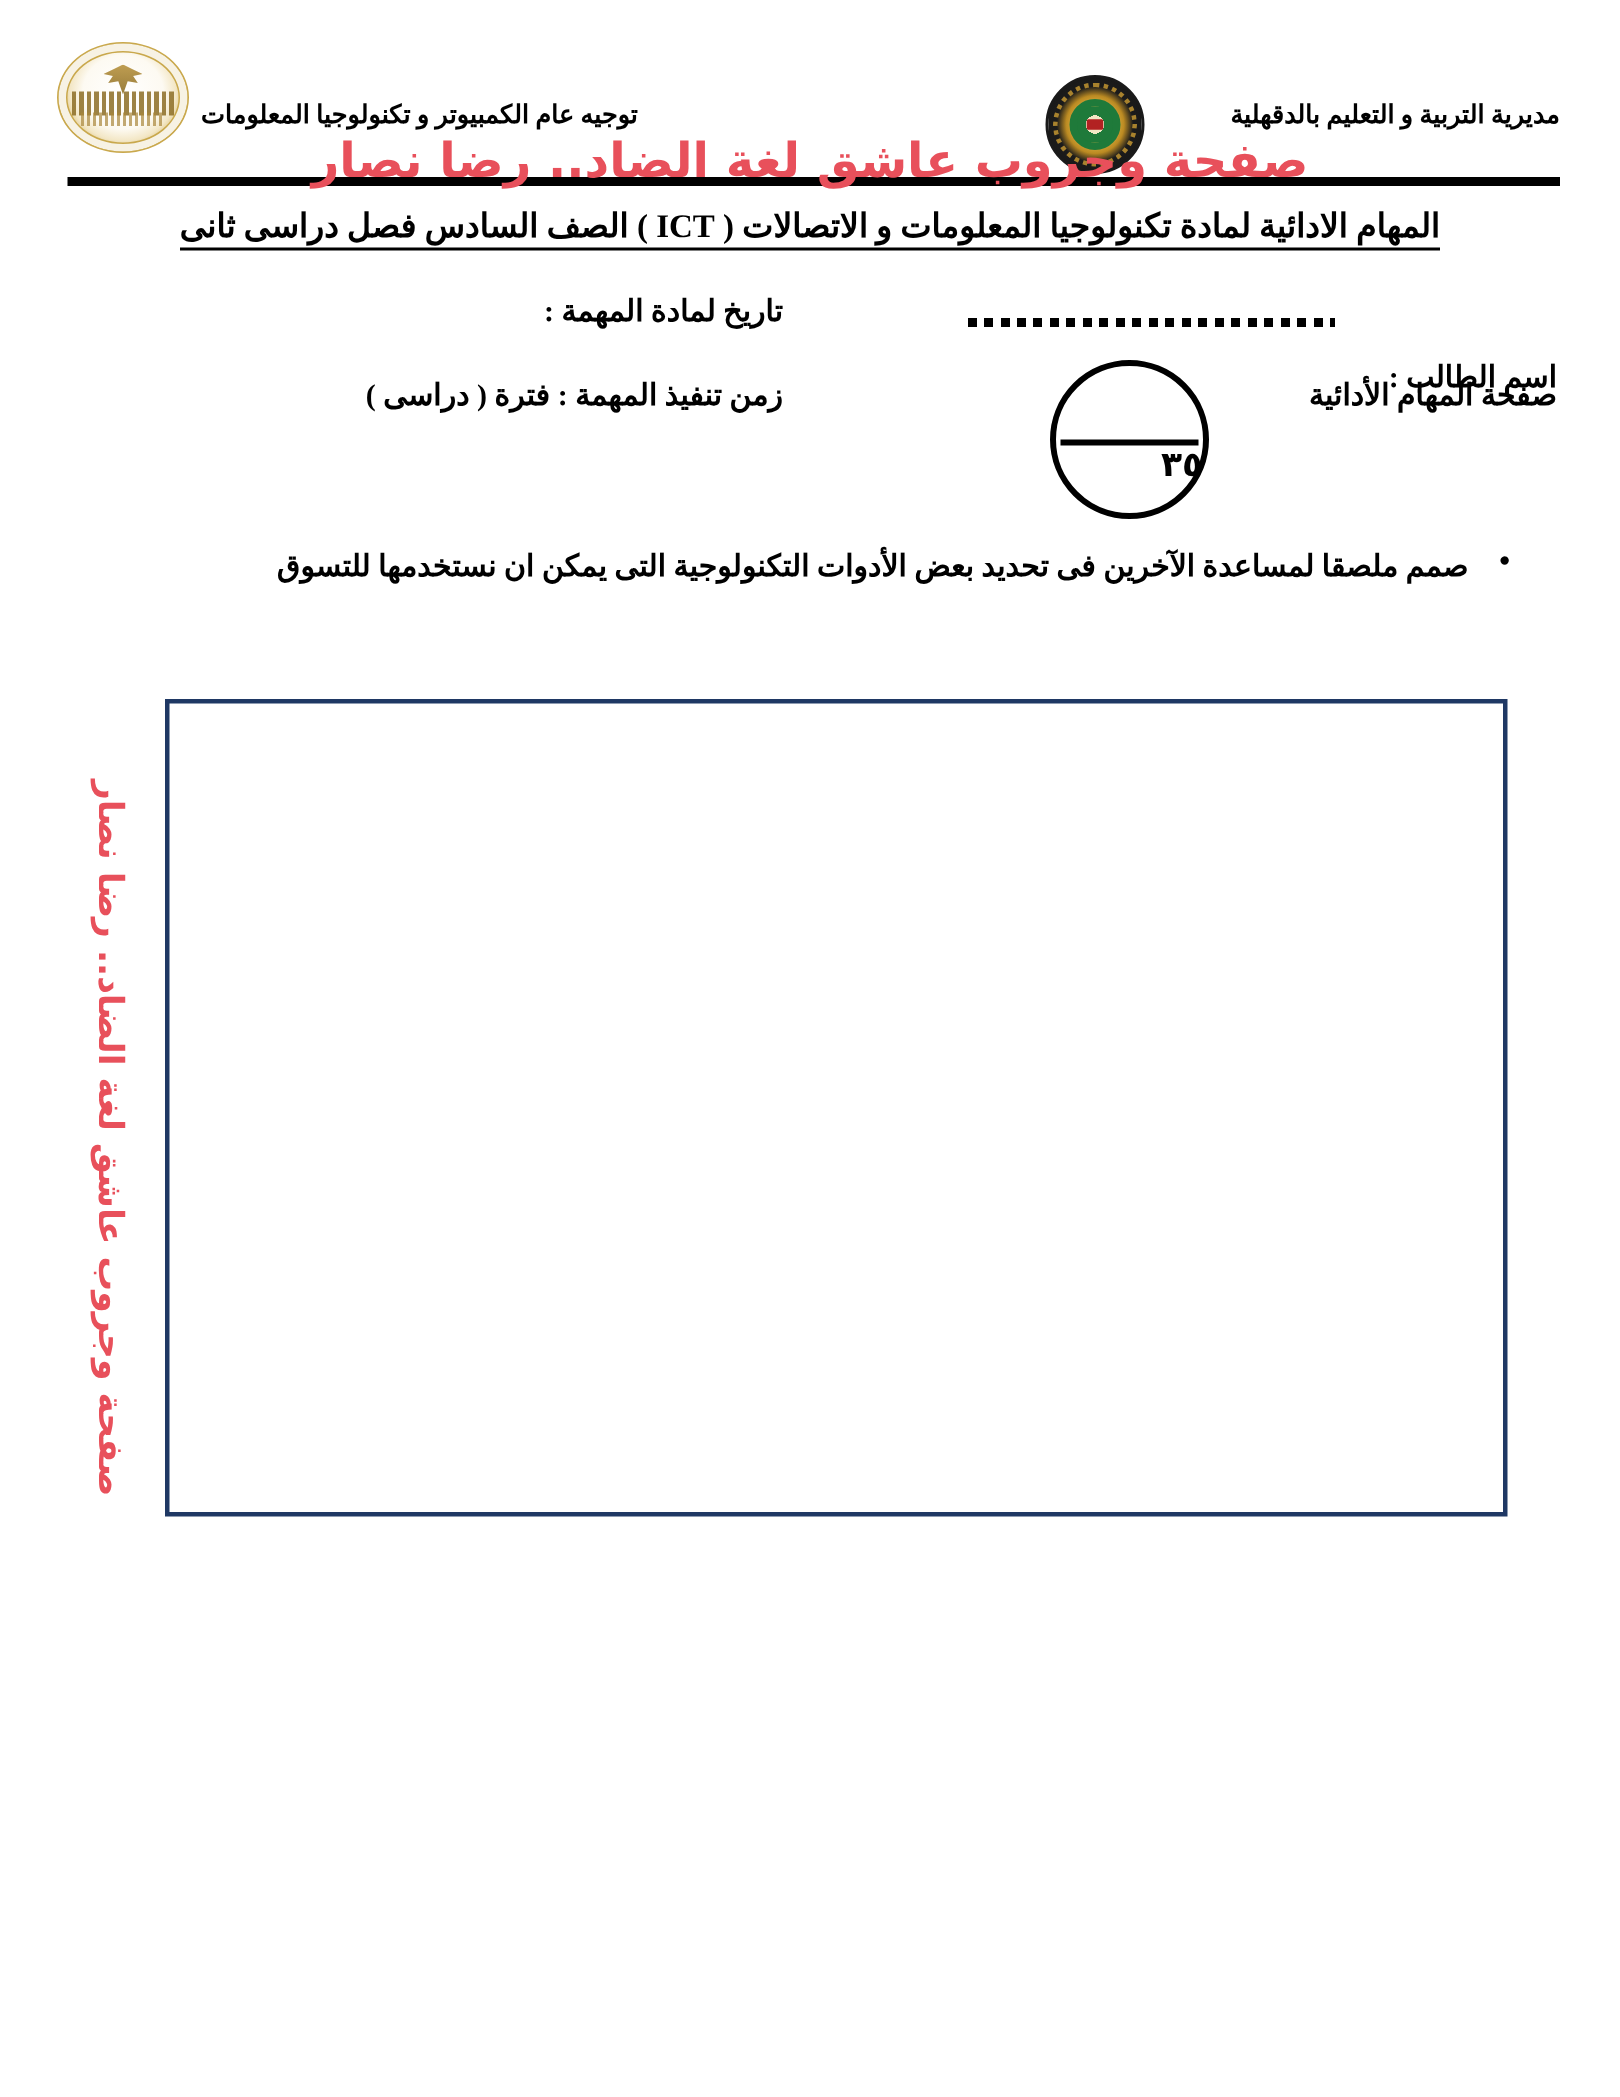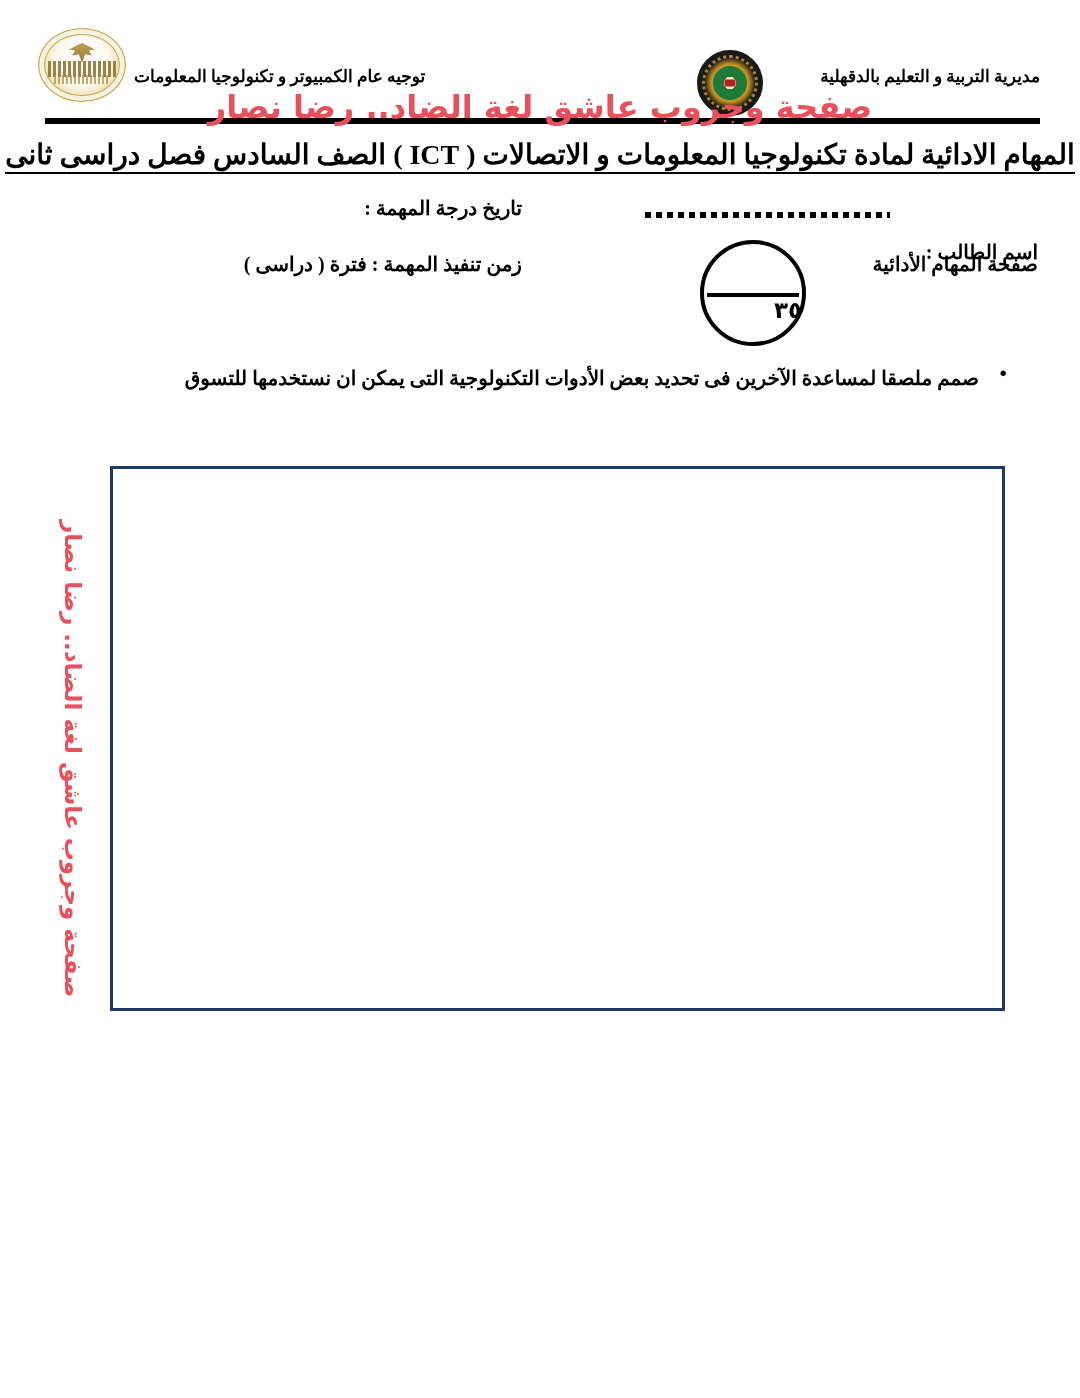--- a/index.html
+++ b/index.html
@@ -172,21 +172,21 @@
     font-family: "DejaVu Sans", "Liberation Sans", sans-serif;
   }
 
   
   .doc-title {
     position: absolute;
     top: 138px;
     left: 0;
     right: 0;
     text-align: center;
-    font-size: 28px;
+    font-size: 22px;
     font-weight: bold;
     white-space: nowrap;
   }
   .doc-title span {
     border-bottom: 2px solid #000;
     padding-bottom: 2px;
   }
 
   
   .row-student {
@@ -339,21 +339,21 @@
 
   <div class="watermark-top">صفحة وجروب عاشق لغة الضاد.. رضا نصار</div>
 
   <div class="doc-title">
     <span>المهام الادائية لمادة تكنولوجيا المعلومات و الاتصالات ( ICT ) الصف السادس فصل دراسى ثانى</span>
   </div>
 
   <div class="row-student">
     <div class="lbl student-name-label">اسم الطالب :</div>
     <div class="dots"></div>
-    <div class="lbl task-date-label">تاريخ درجة المهمة :</div>
+    <div class="lbl task-date-label">تاريخ لمادة المهمة :</div>
   </div>
 
   <div class="row-grade">
     <div class="lbl grade-label">صفحة المهام الأدائية</div>
 
     <div class="grade-circle">
       <div class="divider"></div>
       <div class="denominator">٣٥</div>
     </div>
 

